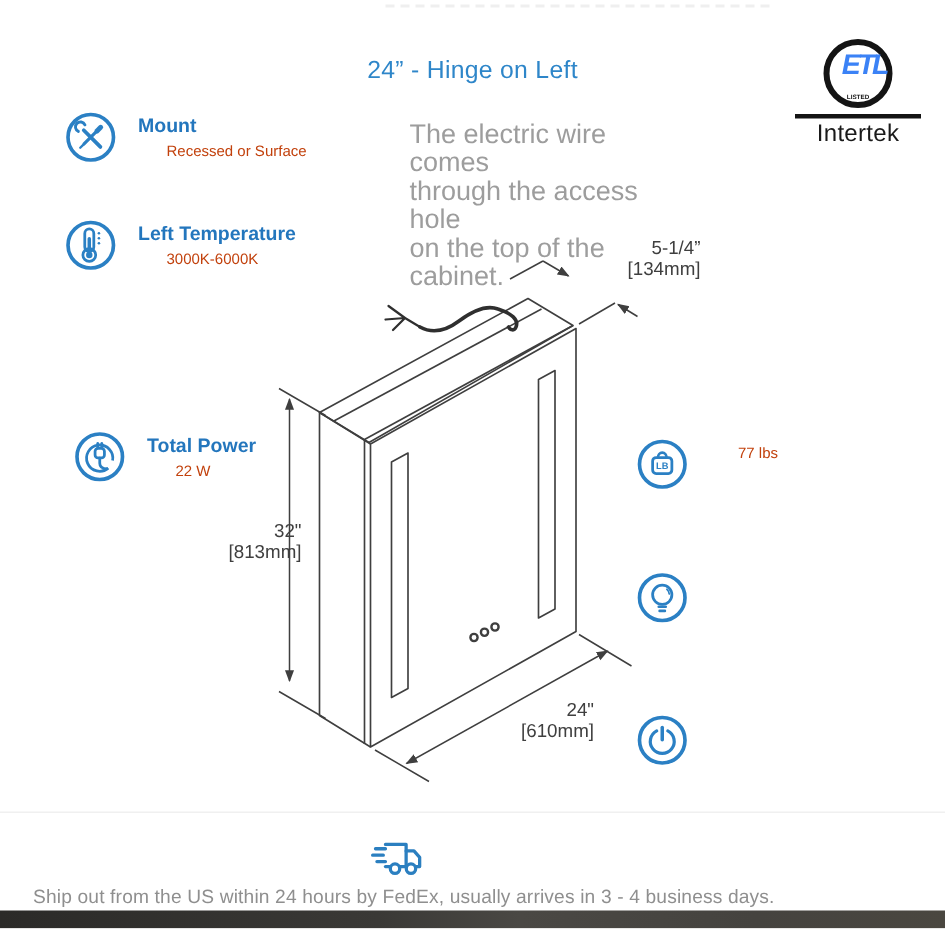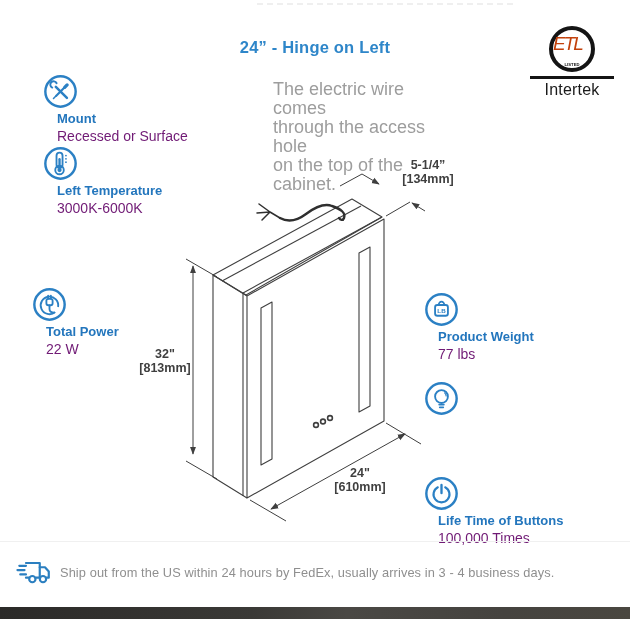--- a/index.html
+++ b/index.html
@@ -1,52 +1,52 @@
 <!DOCTYPE html>
 <html><head>
 <meta charset="utf-8">
 <style>
   html,body{margin:0;padding:0;background:#fff;}
   .page{position:relative;width:630px;height:619px;background:#ffffff;overflow:hidden;
         font-family:"Liberation Sans", sans-serif;}
   .title{position:absolute;top:38px;left:0;width:630px;text-align:center;
-         font-size:16.5px;font-weight:700;color:#2e86c9;letter-spacing:.2px;}
+         font-size:16.5px;font-weight:400;color:#2e86c9;letter-spacing:.2px;}
   .top-dashes{position:absolute;top:3px;left:257px;width:256px;border-top:2px dashed #efefef;}
 
   
   .etl{position:absolute;left:530px;top:26px;width:84px;text-align:center;color:#141414;}
   .etl-circle{width:38px;height:38px;border:4.5px solid #141414;border-radius:50%;
               margin:0 auto;position:relative;}
-  .etl-letters{position:absolute;top:3px;left:0;width:100%;text-align:left;
-               font-weight:normal;font-style:italic;font-size:19px;letter-spacing:-2px;color:#c2410c;}
+  .etl-letters{position:absolute;top:3px;left:0;width:100%;text-align:right;
+               font-weight:bold;font-style:italic;font-size:19px;letter-spacing:-2px;color:#3b82f6;}
   .etl-listed{position:absolute;bottom:0px;left:0;width:100%;text-align:center;
               font-size:6px;transform:scale(.7);font-weight:bold;color:#141414;}
   .etl-bar{width:84px;height:3px;background:#141414;margin:4px auto 2px auto;}
   .etl-brand{font-size:16px;font-weight:500;color:#1a1a1a;letter-spacing:.2px;}
 
   
-  .spec{position:absolute;display:flex;align-items:flex-start;flex-direction:column;}
+  .spec{position:absolute;display:flex;align-items:flex-start;}
   .spec-icon{flex:0 0 auto;}
   .spec-text{margin-left:14px;padding-top:1px;}
   .spec-label{font-size:13px;font-weight:bold;color:#2376bd;line-height:17px;}
-  .spec-value{font-size:14px;color:#701a75;line-height:17px;margin-top:1px;}
+  .spec-value{font-size:10px;color:#c2410c;line-height:17px;margin-top:1px;margin-left:19px;}
 
   .note{position:absolute;left:273px;top:80px;width:170px;font-size:18px;
         color:#9d9d9d;line-height:19px;white-space:pre-line;}
 
-  .dim{position:absolute;text-align:center;font-size:12.5px;color:#3f3f3f;line-height:14px;font-weight:bold;}
+  .dim{position:absolute;text-align:right;font-size:12.5px;color:#3f3f3f;line-height:14px;}
   .dim-height{left:129px;top:347px;width:72px;}
   .dim-width{left:324px;top:466px;width:72px;}
   .dim-depth{left:389px;top:158px;width:78px;}
 
   .drawing{position:absolute;left:0;top:0;}
 
   
   .footer-divider{position:absolute;left:0;top:541px;width:630px;border-top:1px solid #f0f0f0;}
-  .footer{position:absolute;left:16px;top:554px;display:flex;align-items:center;}
+  .footer{position:absolute;left:16px;top:554px;display:flex;align-items:center;flex-direction:column;}
   .ship-text{margin-left:6px;font-size:12.8px;color:#8f8f8f;letter-spacing:.1px;}
   .bottom-band{position:absolute;left:0;bottom:0;width:630px;height:12px;
                background:linear-gradient(90deg,#2b2a28 0%,#3a3936 40%,#4a4844 55%,#45433f 80%,#4a4740 100%);}
 </style>
 </head>
 <body>
 
 <div class="page">
 
   <div class="top-dashes"></div>
@@ -96,21 +96,21 @@
           <circle cx="23.6" cy="16.6" r=".9"></circle>
       </g>
     </svg>
     <div class="spec-text">
       <div class="spec-label">Left Temperature</div>
       <div class="spec-value">3000K-6000K</div>
     </div>
   </div>
 
 
-  <div class="spec" style="left:32px;top:287px">
+  <div class="spec" style="left:49px;top:287px">
     <svg class="spec-icon" width="35" height="35" viewBox="0 0 36 36">
       <circle cx="18" cy="18" r="15.6" fill="none" stroke="#2b80c4" stroke-width="2.5"></circle>
       <path d="M23.8,25.8 A9,9 0 1 1 26.8,20.6" fill="none" stroke="#2b80c4" stroke-width="1.9"></path>
       <rect x="14.8" y="12.2" width="6.4" height="6.6" rx="2" fill="none" stroke="#2b80c4" stroke-width="1.9"></rect>
       <line x1="16.6" y1="12" x2="16.6" y2="8.8" stroke="#2b80c4" stroke-width="1.8" stroke-linecap="round"></line>
       <line x1="19.4" y1="12" x2="19.4" y2="8.8" stroke="#2b80c4" stroke-width="1.8" stroke-linecap="round"></line>
       <path d="M18,19 L18,22.5 C18,25.4 20.5,26.3 23,26.3" fill="none" stroke="#2b80c4" stroke-width="1.9" stroke-linecap="round"></path>
     </svg>
     <div class="spec-text">
       <div class="spec-label">Total Power</div>
@@ -119,45 +119,40 @@
   </div>
 
   <div class="spec" style="left:424px;top:292px">
     <svg class="spec-icon" width="35" height="35" viewBox="0 0 36 36">
       <circle cx="18" cy="18" r="15.6" fill="none" stroke="#2b80c4" stroke-width="2.5"></circle>
       <path d="M15,13.6 a3,3.6 0 0 1 6,0" fill="none" stroke="#2b80c4" stroke-width="1.8"></path>
       <rect x="11.4" y="13.4" width="13.2" height="11" rx="2.4" fill="none" stroke="#2b80c4" stroke-width="1.9"></rect>
       <text x="18" y="21.4" text-anchor="middle" font-family="Liberation Sans, sans-serif" font-size="6.4" font-weight="bold" fill="#2b80c4">LB</text>
     </svg>
     <div class="spec-text">
-      <div class="spec-label">Product Weight</div>
       <div class="spec-value">77 lbs</div>
     </div>
   </div>
 
   <div class="spec" style="left:424px;top:381px">
     <svg class="spec-icon" width="35" height="35" viewBox="0 0 36 36">
       <circle cx="18" cy="18" r="15.6" fill="none" stroke="#2b80c4" stroke-width="2.5"></circle>
       <circle cx="18" cy="16" r="6.6" fill="none" stroke="#2b80c4" stroke-width="1.9"></circle>
       <path d="M21.2,12.2 a4.6,4.6 0 0 1 1.6,3.2" fill="none" stroke="#2b80c4" stroke-width="1.2" stroke-linecap="round"></path>
       <line x1="15.6" y1="24.2" x2="20.4" y2="24.2" stroke="#2b80c4" stroke-width="1.8" stroke-linecap="round"></line>
       <line x1="16.2" y1="27" x2="19.8" y2="27" stroke="#2b80c4" stroke-width="1.8" stroke-linecap="round"></line>
     </svg>
   </div>
 
   <div class="spec" style="left:424px;top:476px">
     <svg class="spec-icon" width="35" height="35" viewBox="0 0 36 36">
       <circle cx="18" cy="18" r="15.6" fill="none" stroke="#2b80c4" stroke-width="2.5"></circle>
       <path d="M14.2,11.6 A8.2,8.2 0 1 0 21.8,11.6" fill="none" stroke="#2b80c4" stroke-width="2.2" stroke-linecap="round"></path>
       <line x1="18" y1="9.2" x2="18" y2="17.6" stroke="#2b80c4" stroke-width="2.4" stroke-linecap="round"></line>
     </svg>
-    <div class="spec-text">
-      <div class="spec-label">Life Time of Buttons</div>
-      <div class="spec-value">100,000 Times</div>
-    </div>
   </div>
 
   <svg class="drawing" width="630" height="619" viewBox="0 0 630 619">
     <defs>
       <marker id="arw" viewBox="0 0 10 10" refX="9" refY="5" markerWidth="8" markerHeight="8" orient="auto-start-reverse">
         <path d="M0,1.2 L10,5 L0,8.8 Z" fill="#3f3f3f"></path>
       </marker>
     </defs>
     <g stroke="#3f3f3f" stroke-width="1.1" fill="none" stroke-linejoin="round">
 

